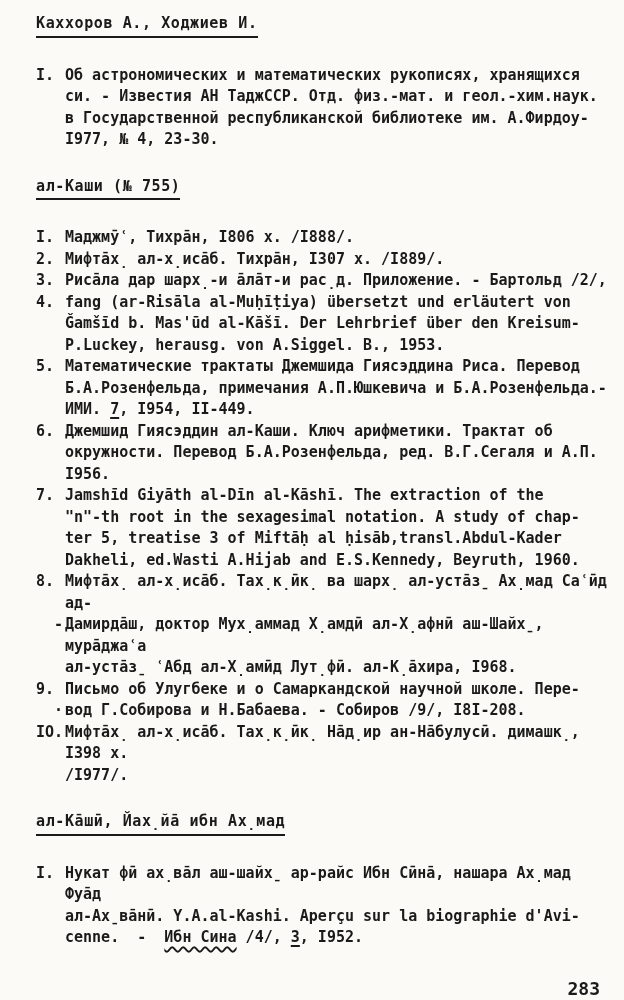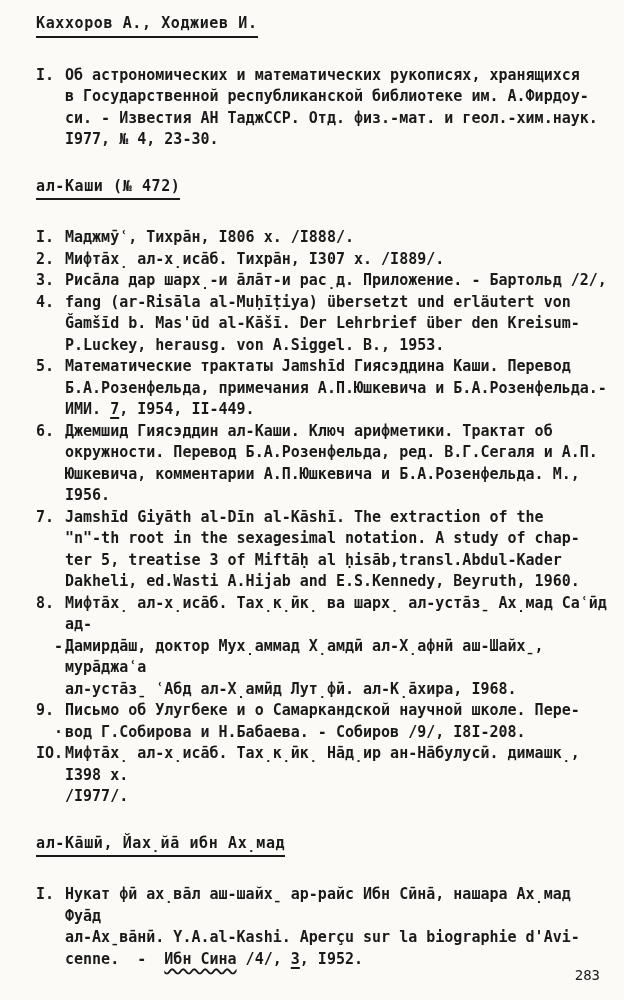--- a/index.html
+++ b/index.html
@@ -26,41 +26,41 @@
     letter-spacing:0.6px;
   }
   .section + .section{margin-top:25px;}
   .item{display:flex;align-items:flex-start;}
   .num{flex:0 0 29px;}
   .text{flex:1;min-width:0;}
   .line{position:relative;white-space:pre-wrap;}
   .hang{position:absolute;left:-11px;top:0;}
   .u-solid{text-decoration:underline;text-decoration-thickness:2px;text-underline-offset:3px;}
   .u-wavy{text-decoration:underline;text-decoration-style:wavy;text-decoration-thickness:1.5px;text-underline-offset:4px;}
-  .pageno{position:absolute;right:24px;bottom:14px;font-size:14px;font-weight:normal;}
+  .pageno{position:absolute;right:24px;bottom:1px;font-size:18px;font-weight:bold;}
 </style>
 </head>
 <body>
 
 <div class="page">
   <main id="bibliography">
       <section class="section">
         <h2 class="heading"><span class="heading-text">Каххоров А., Ходжиев И.</span></h2>
         <div class="item">
           <span class="num">I.</span>
           <div class="text">
             <div class="line"><span>Об астрономических и математических рукописях, хранящихся</span></div>
+            <div class="line"><span>си. - Известия АН ТаджССР. Отд. физ.-мат. и геол.-хим.наук.</span></div>
             <div class="line"><span>в Государственной республиканской библиотеке им. А.Фирдоу-</span></div>
-            <div class="line"><span>си. - Известия АН ТаджССР. Отд. физ.-мат. и геол.-хим.наук.</span></div>
             <div class="line"><span>I977, № 4, 23-30.</span></div>
           </div>
         </div>
       </section>
       <section class="section">
-        <h2 class="heading"><span class="heading-text">ал-Каши (№ 472)</span></h2>
+        <h2 class="heading"><span class="heading-text">ал-Каши (№ 755)</span></h2>
         <div class="item">
           <span class="num">I.</span>
           <div class="text">
             <div class="line"><span>Маджмӯʿ, Тихра̄н, I806 х. /I888/.</span></div>
           </div>
         </div>
         <div class="item">
           <span class="num">2.</span>
           <div class="text">
             <div class="line"><span>Мифта̄х̣ ал-х̣иса̄б. Тихра̄н, I307 х. /I889/.</span></div>
@@ -76,31 +76,30 @@
           <span class="num">4.</span>
           <div class="text">
             <div class="line"><span>fang (ar-Risāla al-Muḥīṭiya) übersetzt und erläutert von</span></div>
             <div class="line"><span>Ǧamšīd b. Mas'ūd al-Kāšī. Der Lehrbrief über den Kreisum-</span></div>
             <div class="line"><span>P.Luckey, herausg. von A.Siggel. B., 1953.</span></div>
           </div>
         </div>
         <div class="item">
           <span class="num">5.</span>
           <div class="text">
-            <div class="line"><span>Математические трактаты Jamshīd Гиясэддина Каши. Перевод</span></div>
+            <div class="line"><span>Математические трактаты Джемшида Гиясэддина Риса. Перевод</span></div>
             <div class="line"><span>Б.А.Розенфельда, примечания А.П.Юшкевича и Б.А.Розенфельда.-</span></div>
             <div class="line"><span>ИМИ. </span><span class="u-solid">7</span><span>, I954, II-449.</span></div>
           </div>
         </div>
         <div class="item">
           <span class="num">6.</span>
           <div class="text">
             <div class="line"><span>Джемшид Гиясэддин ал-Каши. Ключ арифметики. Трактат об</span></div>
             <div class="line"><span>окружности. Перевод Б.А.Розенфельда, ред. В.Г.Сегаля и А.П.</span></div>
-            <div class="line"><span>Юшкевича, комментарии А.П.Юшкевича и Б.А.Розенфельда. М.,</span></div>
             <div class="line"><span>I956.</span></div>
           </div>
         </div>
         <div class="item">
           <span class="num">7.</span>
           <div class="text">
             <div class="line"><span>Jamshīd Giyāth al-Dīn al-Kāshī. The extraction of the</span></div>
             <div class="line"><span>"n"-th root in the sexagesimal notation. A study of chap-</span></div>
             <div class="line"><span>ter 5, treatise 3 of Miftāḥ al ḥisāb,transl.Abdul-Kader</span></div>
             <div class="line"><span>Dakheli, ed.Wasti A.Hijab and E.S.Kennedy, Beyruth, 1960.</span></div>

